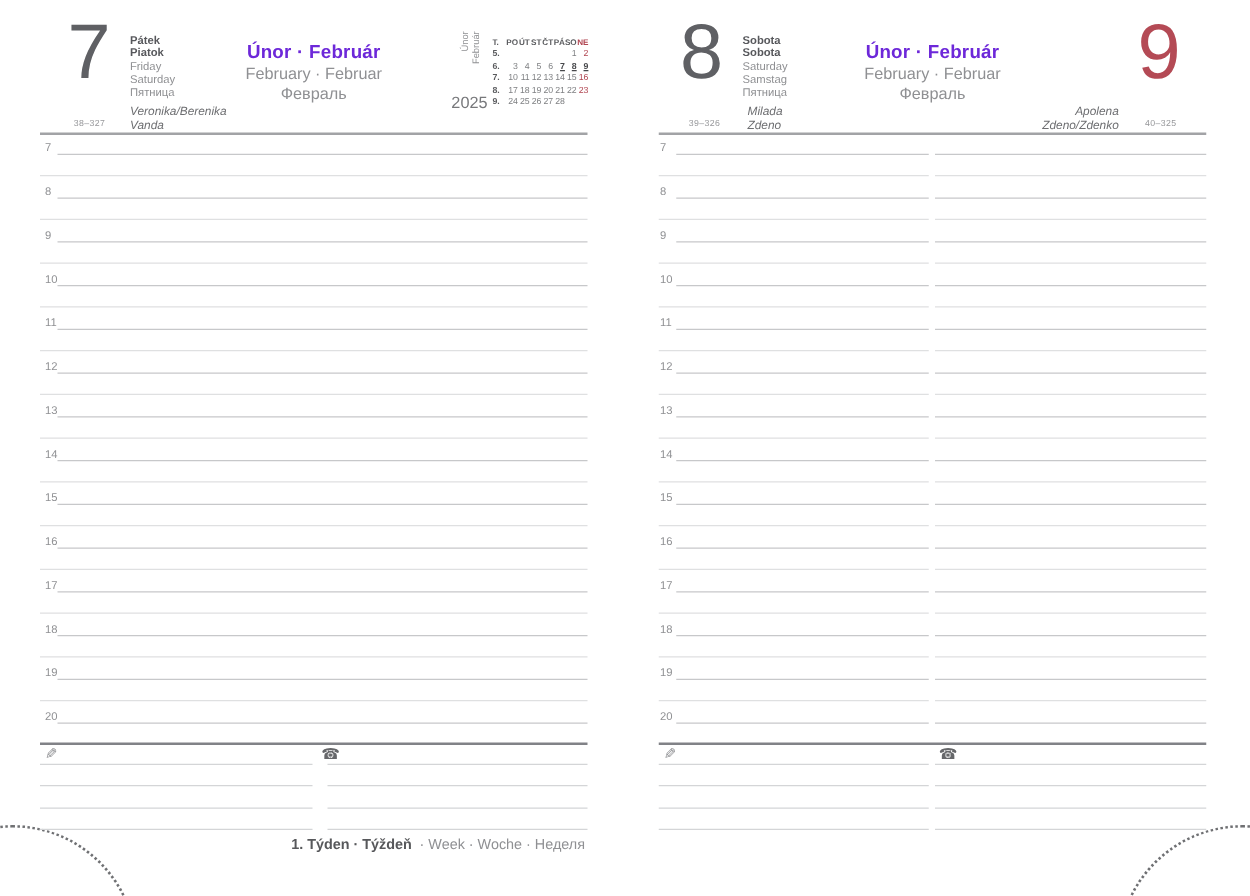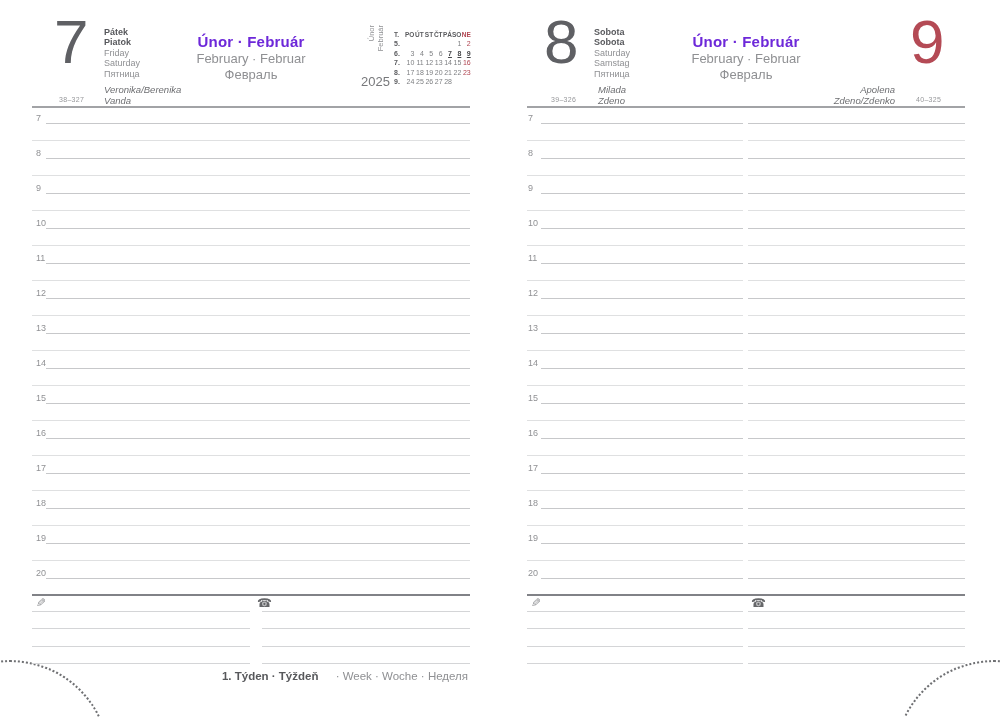--- a/index.html
+++ b/index.html
@@ -46,21 +46,21 @@
   .cal-cell.cur{font-weight:bold;color:#47484b;text-decoration:underline;}
 
   .hour-label{position:absolute;font-size:9px;color:#909194;}
 
   .pencil{position:absolute;font-size:12px;color:#8e8f92;transform:scaleX(-1);}
   .phone{position:absolute;font-size:12px;color:#66676a;}
 
   #footer{position:absolute;top:670px;left:160px;width:308px;text-align:right;
           font-size:11.5px;color:#8f9093;}
   #footer .bold{font-weight:bold;color:#57585b;}
-  #footer span + span{margin-left:14px;}
+  #footer span + span{margin-left:3px;}
 
   .corner{position:absolute;width:196px;height:196px;border:2px dotted #6f7073;border-radius:50%;}
 </style>
 </head>
 <body>
 
 <div id="canvas">
 
   <div class="big-num" style="left:54px;top:12px">7</div>
   <div class="ordinal" style="left:59px;top:96px">38–327</div>

